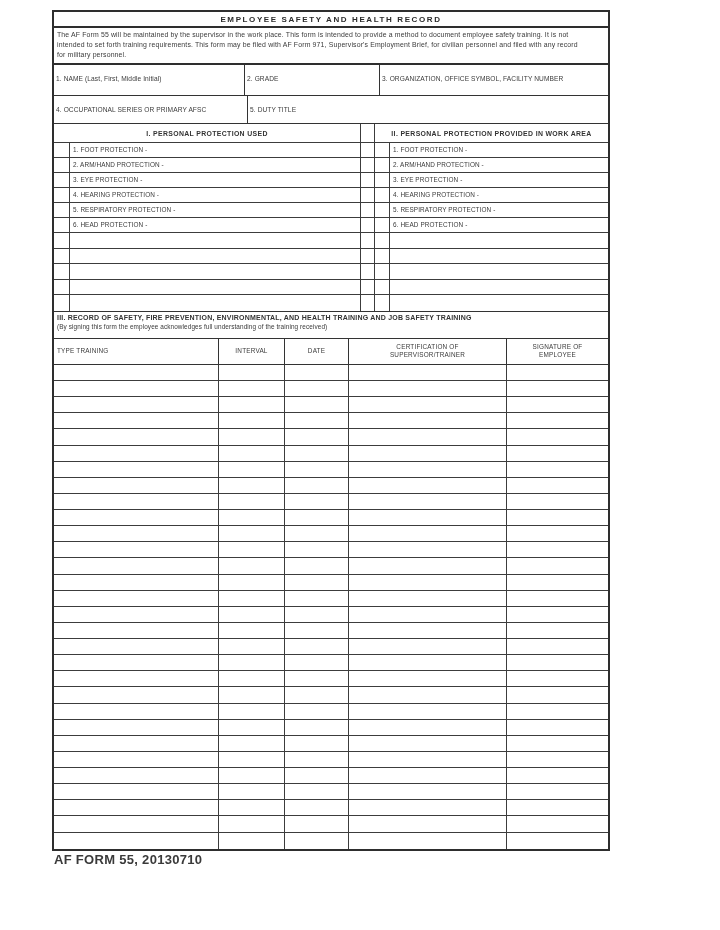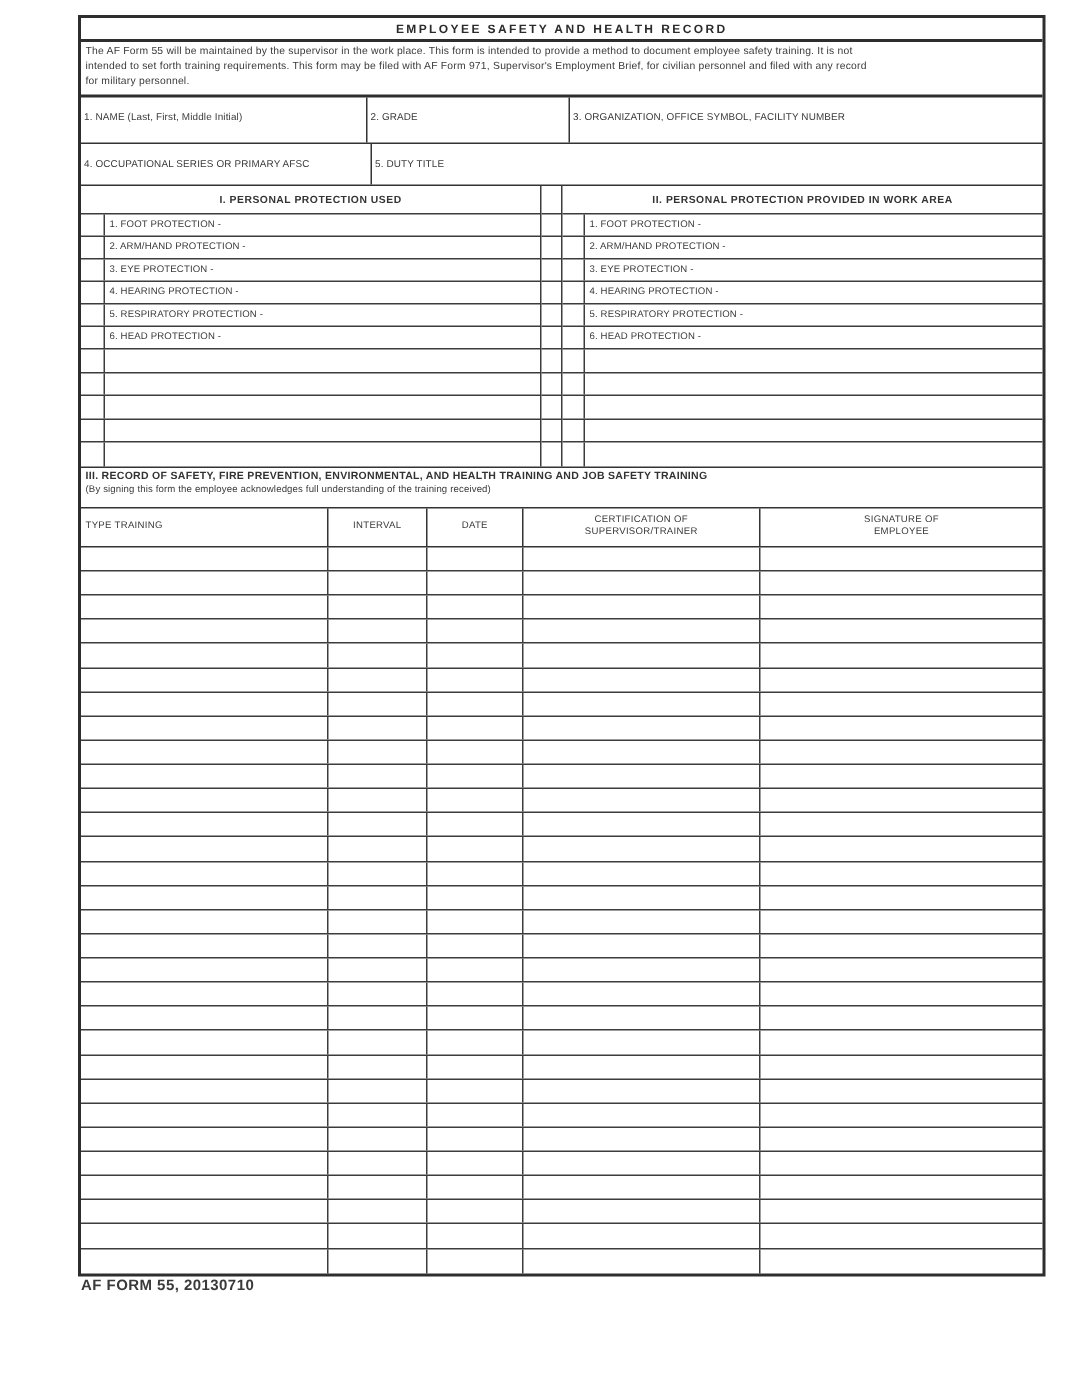--- a/index.html
+++ b/index.html
@@ -1,20 +1,20 @@
 <!DOCTYPE html>
 <html><head>
 <meta charset="utf-8">
 <style>
   * { box-sizing: border-box; margin: 0; padding: 0; }
   html,body { width: 720px; height: 930px; background: #ffffff; }
   body { font-family: "Liberation Sans", sans-serif; position: relative; }
   .page { position: relative; width: 720px; height: 930px; background: #fff; overflow: hidden; }
 
-  .form { position: absolute; left: 52px; top: 10px; width: 645px; border: 2px solid #2e2e2e; background: #fff; }
+  .form { position: absolute; left: 52px; top: 10px; width: 558px; border: 2px solid #2e2e2e; background: #fff; }
 
   .titlebox { height: 16px; border-bottom: 2px solid #2e2e2e; display: flex; align-items: center; justify-content: center;
               font-size: 8px; font-weight: bold; letter-spacing: 1.6px; color: #2b2b2b; }
 
   .introbox { height: 37px; border-bottom: 2px solid #2e2e2e; padding: 2px 3px 0 3px; }
   .introbox div { font-size: 6.9px; line-height: 10px; color: #3a3a3a; letter-spacing: 0.15px; white-space: nowrap; overflow: hidden; }
 
   .frow { display: flex; }
   .frow1 { height: 31px; border-bottom: 1.8px solid #333; }
   .frow2 { height: 28px; border-bottom: 1.8px solid #333; }
@@ -49,21 +49,21 @@
   .t3-hcell { display: flex; flex-direction: column; align-items: center; justify-content: center;
               font-size: 6.4px; color: #3a3a3a; letter-spacing: 0.2px; text-align: center; line-height: 8px; }
   .t3-hcell + .t3-hcell { border-left: 1.8px solid #333; }
   .t3-hcell.first { align-items: flex-start; padding-left: 3px; }
   .c1 { width: 164px; } .c2 { width: 66px; } .c3 { width: 64px; } .c4 { width: 158px; } .c5 { flex: 1; }
 
   .t3-row { display: flex; height: 16.13px; border-bottom: 1.5px solid #3c3c3c; }
   .t3-row.last { border-bottom: none; }
   .t3-cell + .t3-cell { border-left: 1.5px solid #3c3c3c; }
 
-  .footer { position: absolute; left: 54px; top: 852px; font-size: 10px; font-weight: bold; color: #3a3a3a; letter-spacing: 0.3px; }
+  .footer { position: absolute; left: 54px; top: 852px; font-size: 13px; font-weight: bold; color: #3a3a3a; letter-spacing: 0.3px; }
 </style>
 </head>
 <body>
 
 <div class="page">
   <div class="form">
 
     <div class="titlebox">EMPLOYEE SAFETY AND HEALTH RECORD</div>
 
     <div class="introbox">

